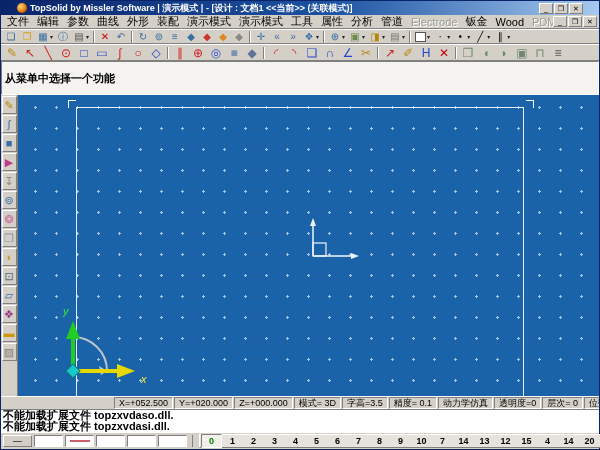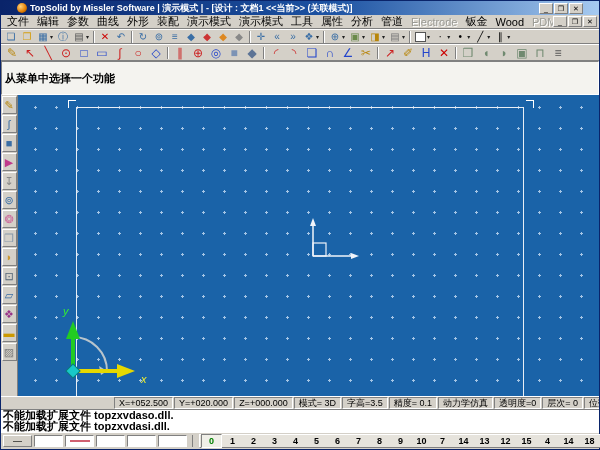--- a/index.html
+++ b/index.html
@@ -458,17 +458,17 @@
         <span class="ptab">8</span>
         <span class="ptab">9</span>
         <span class="ptab">10</span>
         <span class="ptab">7</span>
         <span class="ptab">14</span>
         <span class="ptab">13</span>
         <span class="ptab">12</span>
         <span class="ptab">15</span>
         <span class="ptab">4</span>
         <span class="ptab">14</span>
-        <span class="ptab">18</span>
+        <span class="ptab">20</span>
       </span>
   </div>
 
 </div>
 
 </body></html>

